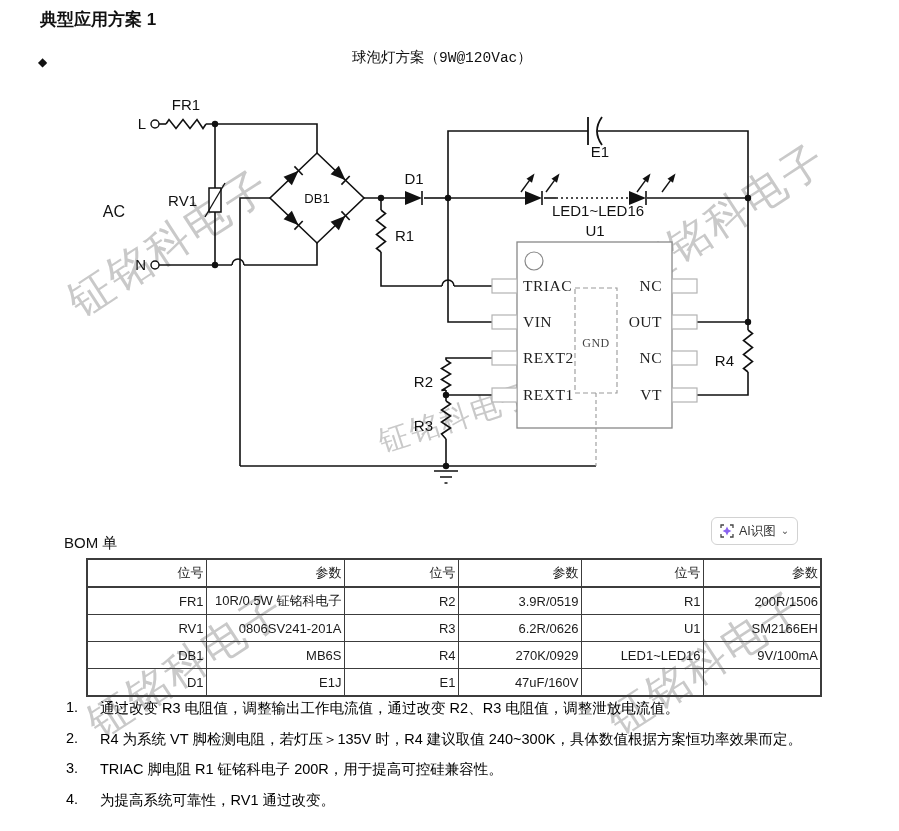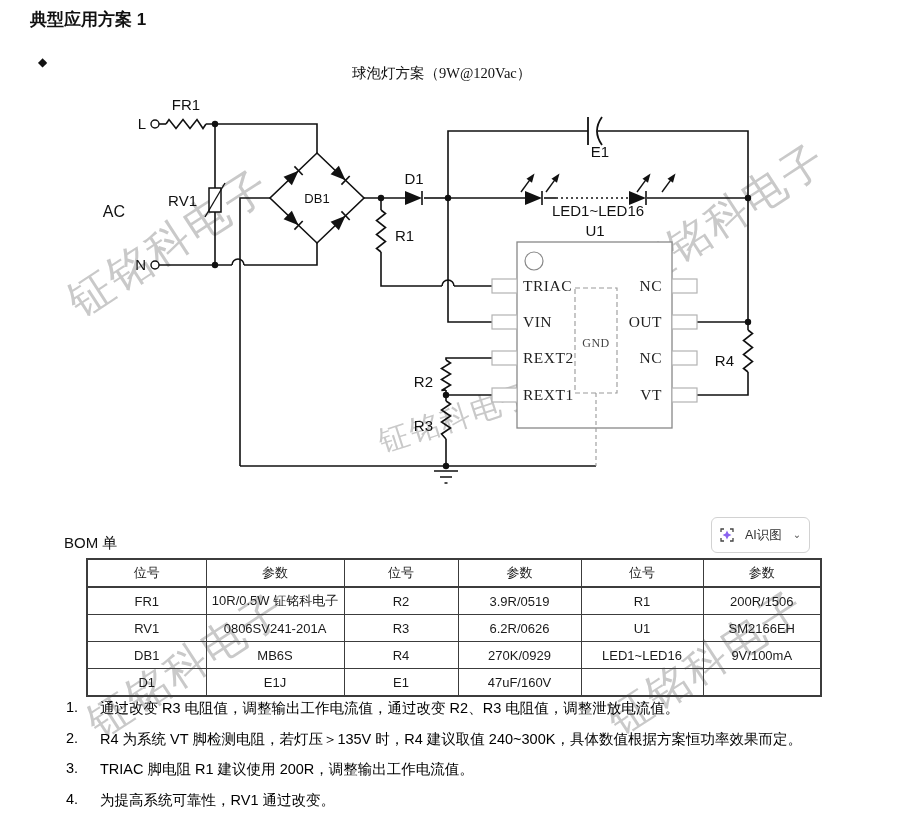--- a/index.html
+++ b/index.html
@@ -6,36 +6,36 @@
   body{
     width:899px;height:831px;position:relative;background:#fff;
     font-family:"Liberation Sans",sans-serif;color:#111;overflow:hidden;
   }
   .abs{position:absolute;}
   .watermark{
     position:absolute;color:#c9c9c9;white-space:nowrap;z-index:0;
     font-family:"Liberation Sans",sans-serif;pointer-events:none;letter-spacing:2px;
   }
   svg.circuit{position:absolute;left:0;top:0;z-index:1;}
-  .page-title{left:30px;top:8px;font-size:17px;font-weight:bold;z-index:2;}
+  .page-title{left:40px;top:8px;font-size:17px;font-weight:bold;z-index:2;}
   .bullet{left:38px;top:55px;font-size:12px;z-index:2;}
-  .scheme-title{left:352px;top:64px;font-size:14.5px;font-family:Liberation Serif, serif;z-index:2;}
+  .scheme-title{left:352px;top:48px;font-size:14.5px;font-family:Liberation Mono, monospace;z-index:2;}
   .bom-label{left:64px;top:534px;font-size:15px;z-index:2;}
   .ai-btn{
-    left:711px;top:517px;height:36px;z-index:3;background:#fff;
+    left:711px;top:517px;height:28px;z-index:3;background:#fff;
     border:1px solid #d2d2d2;border-radius:6px;display:flex;align-items:center;
-    gap:11px;padding:0 8px;cursor:pointer;box-sizing:border-box;
+    gap:5px;padding:0 8px;cursor:pointer;box-sizing:border-box;
   }
   .ai-btn .ai-label{font-size:12.5px;color:#333;}
   .bom-table{
     position:absolute;left:86px;top:558px;z-index:2;border-collapse:collapse;
     table-layout:fixed;border:2px solid #3c3c3c;
   }
   .bom-table th,.bom-table td{
-    border:1px solid #3c3c3c;height:26px;text-align:center;vertical-align:middle;
+    border:1px solid #3c3c3c;height:26px;text-align:right;vertical-align:middle;
     font-size:13px;font-weight:normal;padding:0 2px;background:transparent;color:#1a1a1a;
     overflow:hidden;white-space:nowrap;
   }
   .bom-table th{border-bottom:2px solid #3c3c3c;}
   .notes{left:66px;top:699px;width:822px;z-index:2;}
   .note{display:flex;margin-bottom:11.5px;font-size:14.5px;color:#000;}
   .note-num{width:34px;flex:none;}
   .note-text{flex:1;}
   .chev{font-size:10px;color:#555;line-height:1;}
 </style>
@@ -289,19 +289,19 @@
   <div class="note">
     <span class="note-num">1.</span>
     <span class="note-text">通过改变 R3 电阻值，调整输出工作电流值，通过改变 R2、R3 电阻值，调整泄放电流值。</span>
   </div>
   <div class="note">
     <span class="note-num">2.</span>
     <span class="note-text">R4 为系统 VT 脚检测电阻，若灯压＞135V 时，R4 建议取值 240~300K，具体数值根据方案恒功率效果而定。</span>
   </div>
   <div class="note">
     <span class="note-num">3.</span>
-    <span class="note-text">TRIAC 脚电阻 R1 建议使用 200R，调整输出工作电流值。</span>
+    <span class="note-text">TRIAC 脚电阻 R1 钲铭科电子 200R，用于提高可控硅兼容性。</span>
   </div>
   <div class="note">
     <span class="note-num">4.</span>
     <span class="note-text">为提高系统可靠性，RV1 通过改变。</span>
   </div>
 </div>
 
 </body></html>

